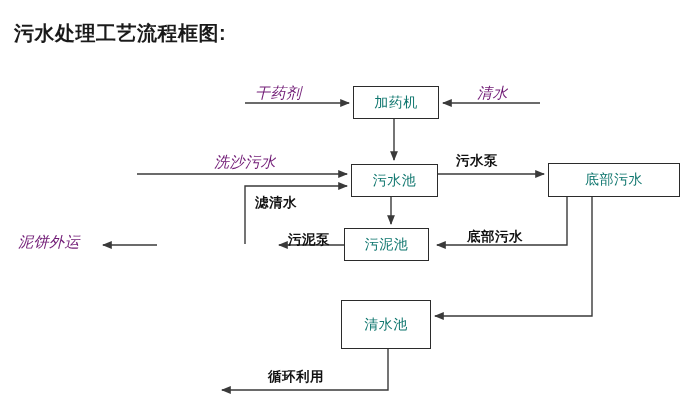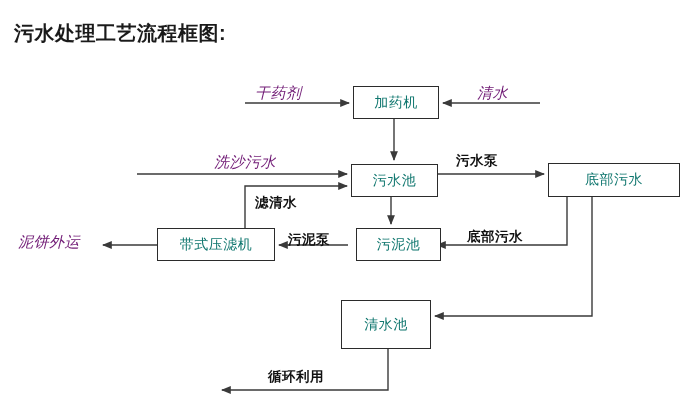--- a/index.html
+++ b/index.html
@@ -110,25 +110,22 @@
   </div>
 
   <div class="node-box" style="left:351px; top:164px; width:87px; height:33px;">
     <span>污水池</span>
   </div>
 
   <div class="node-box" style="left:548px; top:163px; width:132px; height:34px;">
     <span>底部污水</span>
   </div>
 
-  <div class="node-box" style="left:157px; top:228px; width:118px; height:33px;">
-    <span>带式压滤机</span>
-  </div>
 
-  <div class="node-box" style="left:356px; top:228px; width:85px; height:33px;">
+  <div class="node-box" style="left:344px; top:228px; width:85px; height:33px;">
     <span>污泥池</span>
   </div>
 
   <div class="node-box" style="left:341px; top:300px; width:90px; height:49px;">
     <span>清水池</span>
   </div>
 
   <div class="term-label" style="left:255px; top:84px;">干药剂</div>
 
   <div class="term-label" style="left:477px; top:84px;">清水</div>

